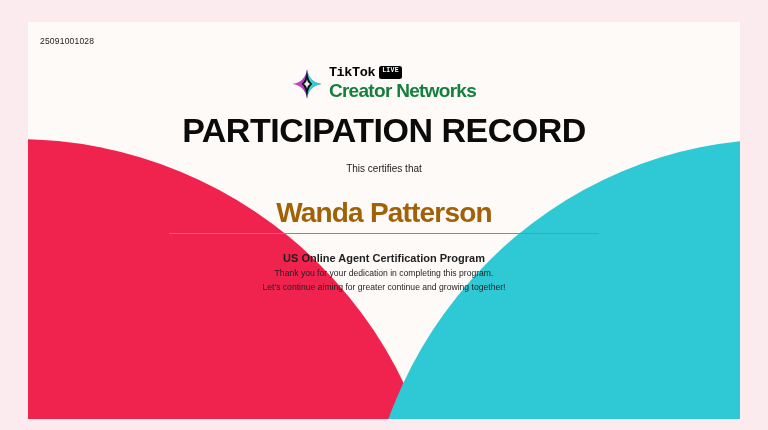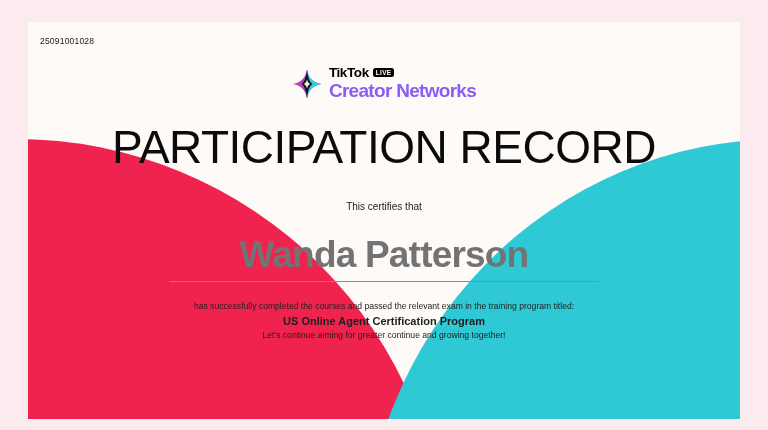--- a/index.html
+++ b/index.html
@@ -87,23 +87,23 @@
     height: 30px;
     flex: none;
     display: block;
   }
   .logo-text {
     text-align: left;
     line-height: 1;
   }
   .logo-line1 {
     display: flex;
-    align-items: center;
     gap: 4px;
     height: 13px;
+    font-family: Liberation Mono, monospace;
   }
   .logo-tiktok {
     font-size: 13.5px;
     font-weight: bold;
     color: #000;
     letter-spacing: -0.4px;
     line-height: 13px;
   }
   .live-badge {
     background: #000;
@@ -112,49 +112,49 @@
     font-weight: bold;
     letter-spacing: 0.3px;
     padding: 1.5px 3px 1px 3px;
     border-radius: 2.5px;
     line-height: 1;
     display: inline-block;
   }
   .logo-line2 {
     font-size: 19px;
     font-weight: bold;
-    color: #8b5cf6;
+    color: #15803d;
     letter-spacing: -0.7px;
     margin-top: 2px;
     line-height: 20px;
   }
 
   
   .title {
-    margin-top: 22px;
-    font-size: 46px;
-    font-weight: normal;
+    margin-top: 12px;
+    font-size: 34px;
+    font-weight: bold;
     color: #0b0b0b;
     letter-spacing: -0.5px;
     line-height: 1.05;
   }
 
   .subtitle {
-    margin-top: 30px;
+    margin-top: 14px;
     font-size: 10px;
     color: #232323;
     text-align: center;
   }
 
   
   .name {
     margin-top: 24px;
-    font-size: 37px;
-    font-weight: bold;
-    color: #737373;
+    font-size: 28px;
+    font-weight: bold;
+    color: #a16207;
     letter-spacing: -0.8px;
     line-height: 1.05;
   }
   .name-rule {
     width: 430px;
     height: 1px;
     background: #8a8a8a;
     margin: 6px auto 0 auto;
   }
 
@@ -212,20 +212,20 @@
       </div>
 
       <div class="title">PARTICIPATION RECORD</div>
 
       <div class="subtitle">This certifies that</div>
 
       <div class="name">Wanda Patterson</div>
       <div class="name-rule"></div>
 
       <div class="body-block">
-        <div>has successfully completed the courses and passed the relevant exam in the training program titled:</div>
         <div class="strong">US Online Agent Certification Program</div>
+        <div>Thank you for your dedication in completing this program.</div>
         <div>Let's continue aiming for greater continue and growing together!</div>
       </div>
 
     </div>
   </div>
 </div>
 
 </body></html>

